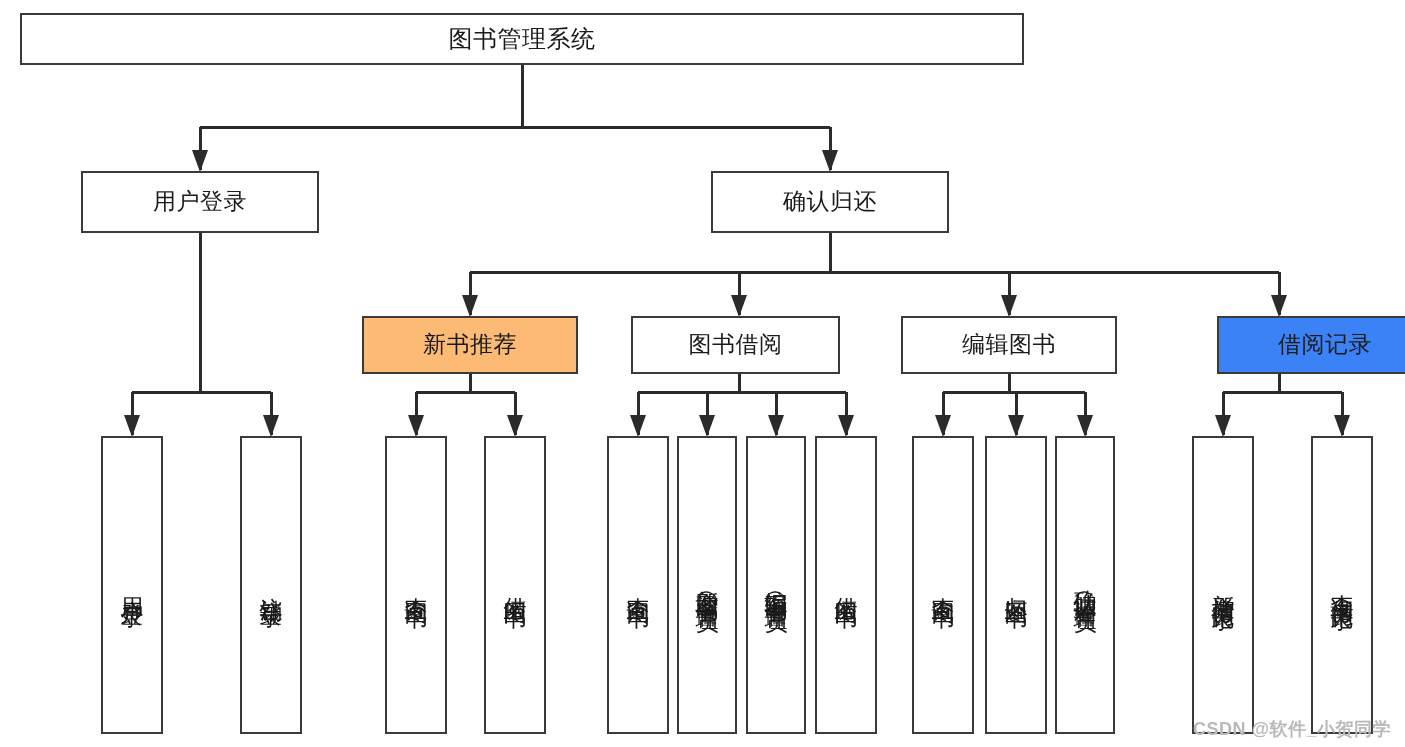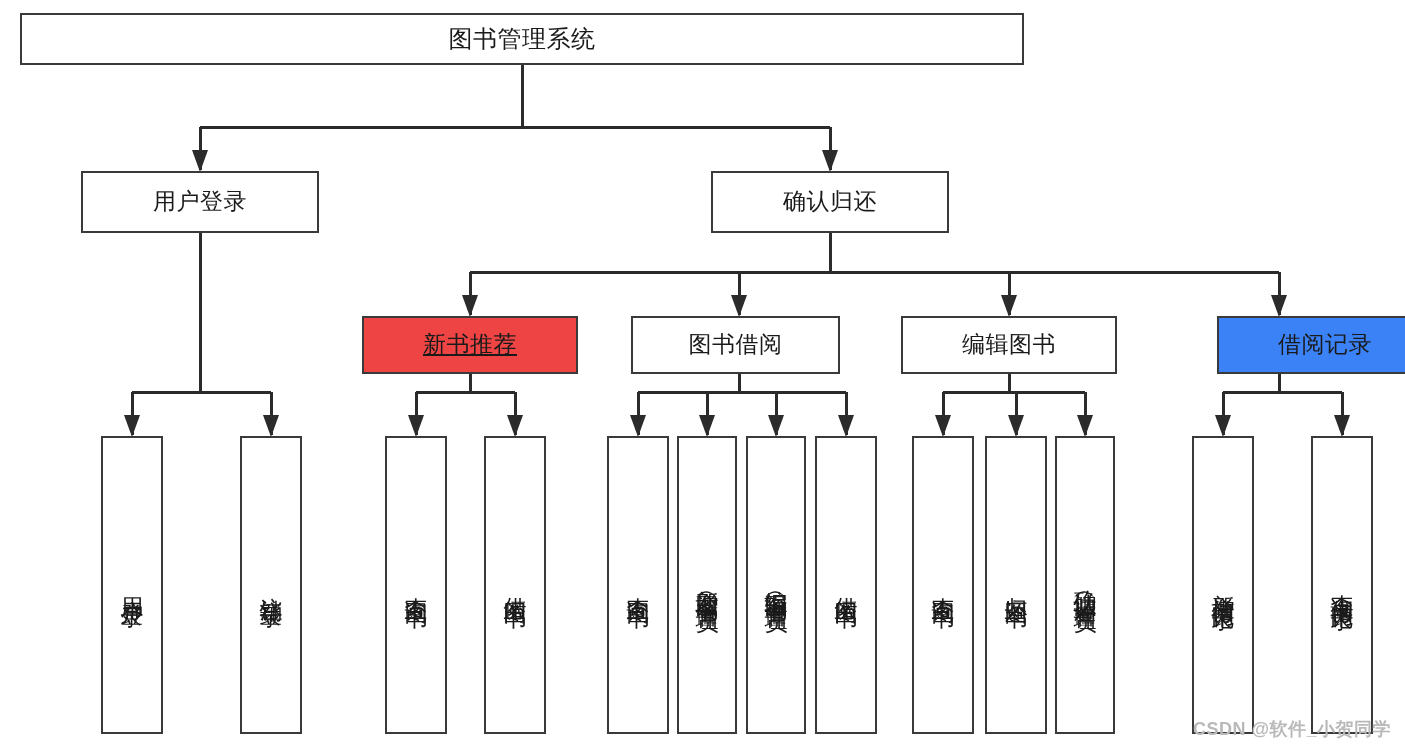--- a/index.html
+++ b/index.html
@@ -141,21 +141,21 @@
   <div id="node-layer">
       <div class="node horiz root" style="left: 20px; top: 13px; width: 1004px; height: 52px; border-color: rgb(58, 58, 58); background: rgb(255, 255, 255); color: rgb(26, 26, 26);">
         <span class="node-label">图书管理系统</span>
       </div>
       <div class="node horiz" style="left: 81px; top: 171px; width: 238px; height: 62px; border-color: rgb(58, 58, 58); background: rgb(255, 255, 255); color: rgb(26, 26, 26);">
         <span class="node-label">用户登录</span>
       </div>
       <div class="node horiz" style="left: 711px; top: 171px; width: 238px; height: 62px; border-color: rgb(58, 58, 58); background: rgb(255, 255, 255); color: rgb(26, 26, 26);">
         <span class="node-label">确认归还</span>
       </div>
-      <div class="node horiz" style="left: 362px; top: 316px; width: 216px; height: 58px; border-color: rgb(58, 58, 58); background: #ef4444; color: rgb(26, 26, 26); text-decoration: underline;">
+      <div class="node horiz" style="left: 362px; top: 316px; width: 216px; height: 58px; border-color: rgb(58, 58, 58); background: #fdba74; color: rgb(26, 26, 26);">
         <span class="node-label">新书推荐</span>
       </div>
       <div class="node horiz" style="left: 631px; top: 316px; width: 209px; height: 58px; border-color: rgb(58, 58, 58); background: rgb(255, 255, 255); color: rgb(26, 26, 26);">
         <span class="node-label">图书借阅</span>
       </div>
       <div class="node horiz" style="left: 901px; top: 316px; width: 216px; height: 58px; border-color: rgb(58, 58, 58); background: rgb(255, 255, 255); color: rgb(26, 26, 26);">
         <span class="node-label">编辑图书</span>
       </div>
       <div class="node horiz" style="left: 1217px; top: 316px; width: 216px; height: 58px; border-color: rgb(58, 58, 58); background: #3b82f6; color: rgb(26, 26, 26);">
         <span class="node-label">借阅记录</span>

